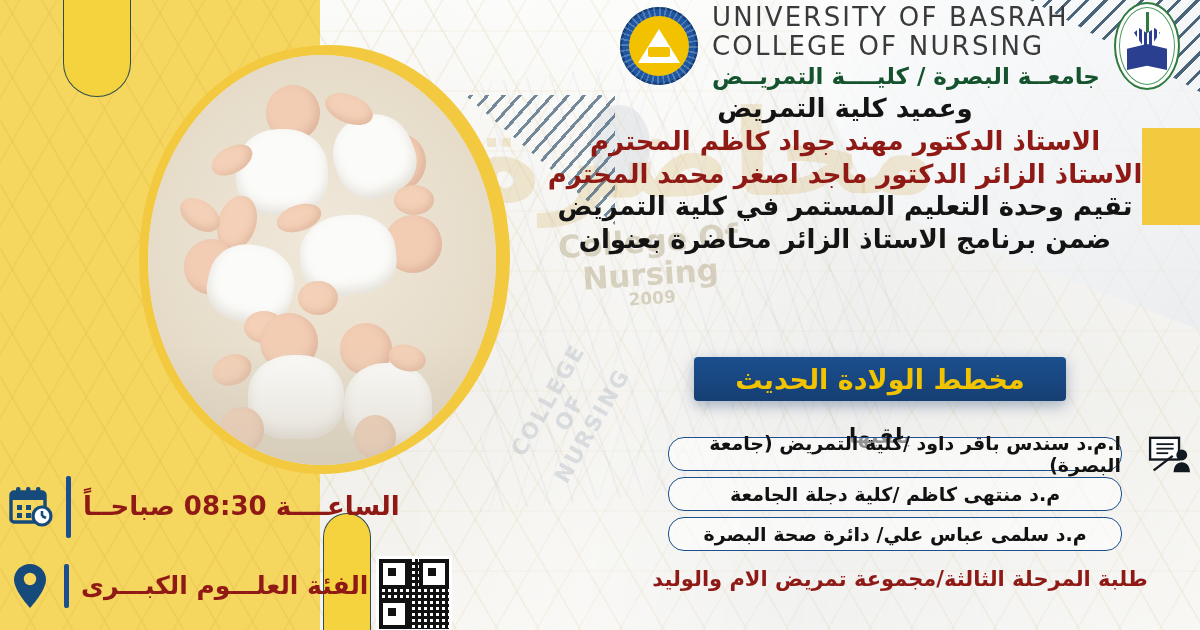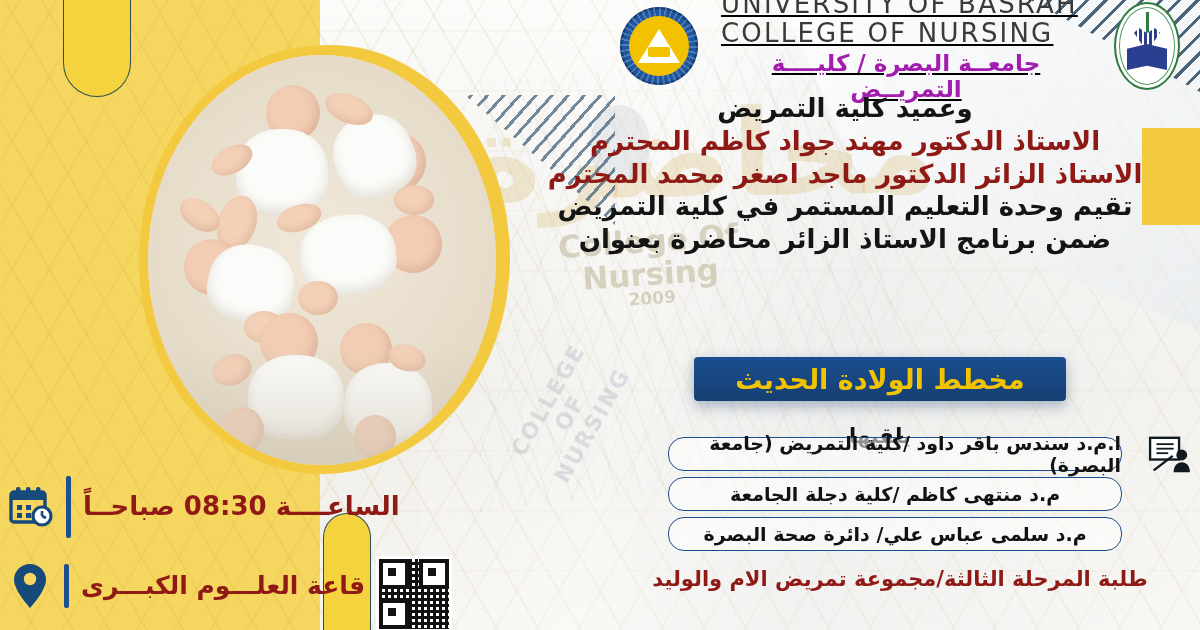--- a/index.html
+++ b/index.html
@@ -142,21 +142,21 @@
     box-shadow:inset -3px -3px 7px rgba(205,160,135,.45);
   }
   .photo-bottom-tint{
     position:absolute;left:0;right:0;bottom:0;height:120px;
     background:linear-gradient(180deg,rgba(220,210,195,0),rgba(205,196,180,.55));
   }
 
   
   .header{
     position:absolute;left:620px;top:4px;width:560px;height:84px;
-    display:flex;align-items:center;gap:23px;text-decoration:underline;
+    display:flex;align-items:center;gap:14px;
   }
   .seal{
     width:78px;height:78px;border-radius:50%;flex:0 0 auto;position:relative;
     background:#1e56a0;
     box-shadow:0 0 0 2px #123d77 inset;
   }
   .seal .inner{
     position:absolute;left:9px;top:9px;right:9px;bottom:9px;border-radius:50%;
     background:#f2c200;display:flex;align-items:center;justify-content:center;
   }
@@ -171,21 +171,21 @@
   .seal .ring-text{
     position:absolute;inset:0;border-radius:50%;
     background:repeating-conic-gradient(from 0deg,rgba(255,255,255,.5) 0 3deg,transparent 3deg 9deg);
     opacity:.45;
   }
   .htext{flex:1 1 auto;}
   .htext .en{
     font-size:26px;letter-spacing:2.2px;color:#3a3a3a;line-height:1.12;font-weight:500;
   }
   .htext .ar{
-    font-size:23px;font-weight:bold;color:#a21caf;direction:rtl;text-align:center;
+    font-size:23px;font-weight:bold;color:#14532d;direction:rtl;text-align:center;
     margin-top:2px;letter-spacing:1px;
   }
   .oval-logo{
     width:62px;height:84px;border-radius:50%;flex:0 0 auto;position:relative;
     background:#ffffff;border:2px solid #2f7a3e;overflow:hidden;
   }
   .oval-logo .ring{
     position:absolute;inset:3px;border-radius:50%;border:1.5px solid #4e9a5e;
   }
   .oval-logo .book{
@@ -423,21 +423,21 @@
       <div>الساعــــة 08:30 صباحــاً</div>
     </div>
   </div>
 
   <div class="info-row venue-row">
     <svg class="icon-pin" viewBox="0 0 44 48">
       <path d="M22 2c-8.8 0-16 7-16 15.6C6 29 22 46 22 46s16-17 16-28.4C38 9 30.8 2 22 2z" fill="#164a7b"></path>
       <circle cx="22" cy="17" r="6.2" fill="#f5d65f"></circle>
     </svg>
     <div class="info-rule"></div>
-    <div class="info-text">قاعة العلـــوم الكبـــرى</div>
+    <div class="info-text">الفئة العلـــوم الكبـــرى</div>
   </div>
 
   <div class="qr">
     <div class="grid">
       <div class="eye e1"></div>
       <div class="eye e2"></div>
       <div class="eye e3"></div>
     </div>
   </div>
 

